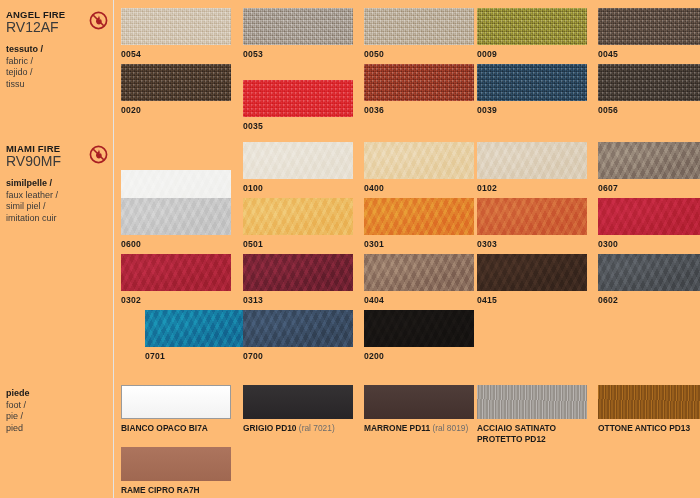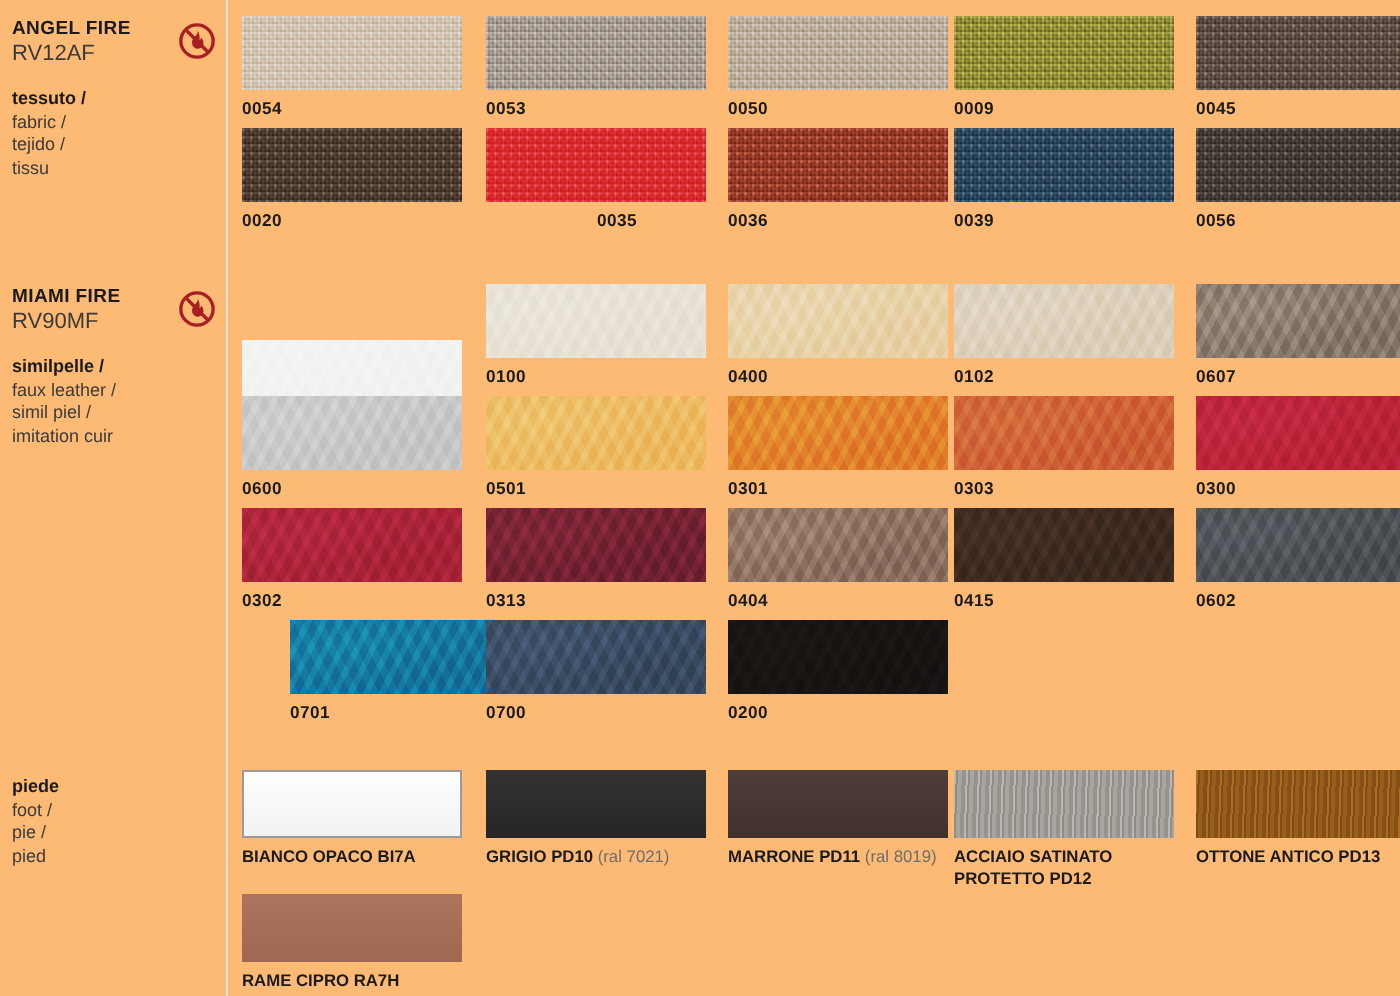--- a/index.html
+++ b/index.html
@@ -23,21 +23,21 @@
     width: 100px;
   }
   .fam-name {
     font-size: 9.5px;
     font-weight: bold;
     color: #1a1a1a;
     letter-spacing: .2px;
     line-height: 12px;
   }
   .fam-code {
-    font-size: 11px;
+    font-size: 14px;
     color: #3a3a3a;
     line-height: 12px;
   }
   .mat-block {
     margin-top: 11px;
     font-size: 9px;
     color: #3a3a3a;
     line-height: 11.5px;
   }
   .mat-block .m0 { font-weight: bold; color: #1a1a1a; }
@@ -176,21 +176,21 @@
         <div class="swatch-code">0009</div>
       </div>
       <div class="swatch-wrap" style="left:598px; top:8px; width:110px;">
         <div class="swatch tex-fabric" style="background:#55463c;"></div>
         <div class="swatch-code">0045</div>
       </div>
       <div class="swatch-wrap" style="left:121px; top:64px; width:110px;">
         <div class="swatch tex-fabric" style="background:#473629;"></div>
         <div class="swatch-code">0020</div>
       </div>
-      <div class="swatch-wrap" style="left:243px; top:64px; width:131px;text-align:center;">
+      <div class="swatch-wrap" style="left:243px; top:80px; width:131px;">
         <div class="swatch tex-fabric" style="background:#d9252b;"></div>
         <div class="swatch-code">0035</div>
       </div>
       <div class="swatch-wrap" style="left:364px; top:64px; width:110px;">
         <div class="swatch tex-fabric" style="background:#8e3423;"></div>
         <div class="swatch-code">0036</div>
       </div>
       <div class="swatch-wrap" style="left:477px; top:64px; width:110px;">
         <div class="swatch tex-fabric" style="background:#264055;"></div>
         <div class="swatch-code">0039</div>

